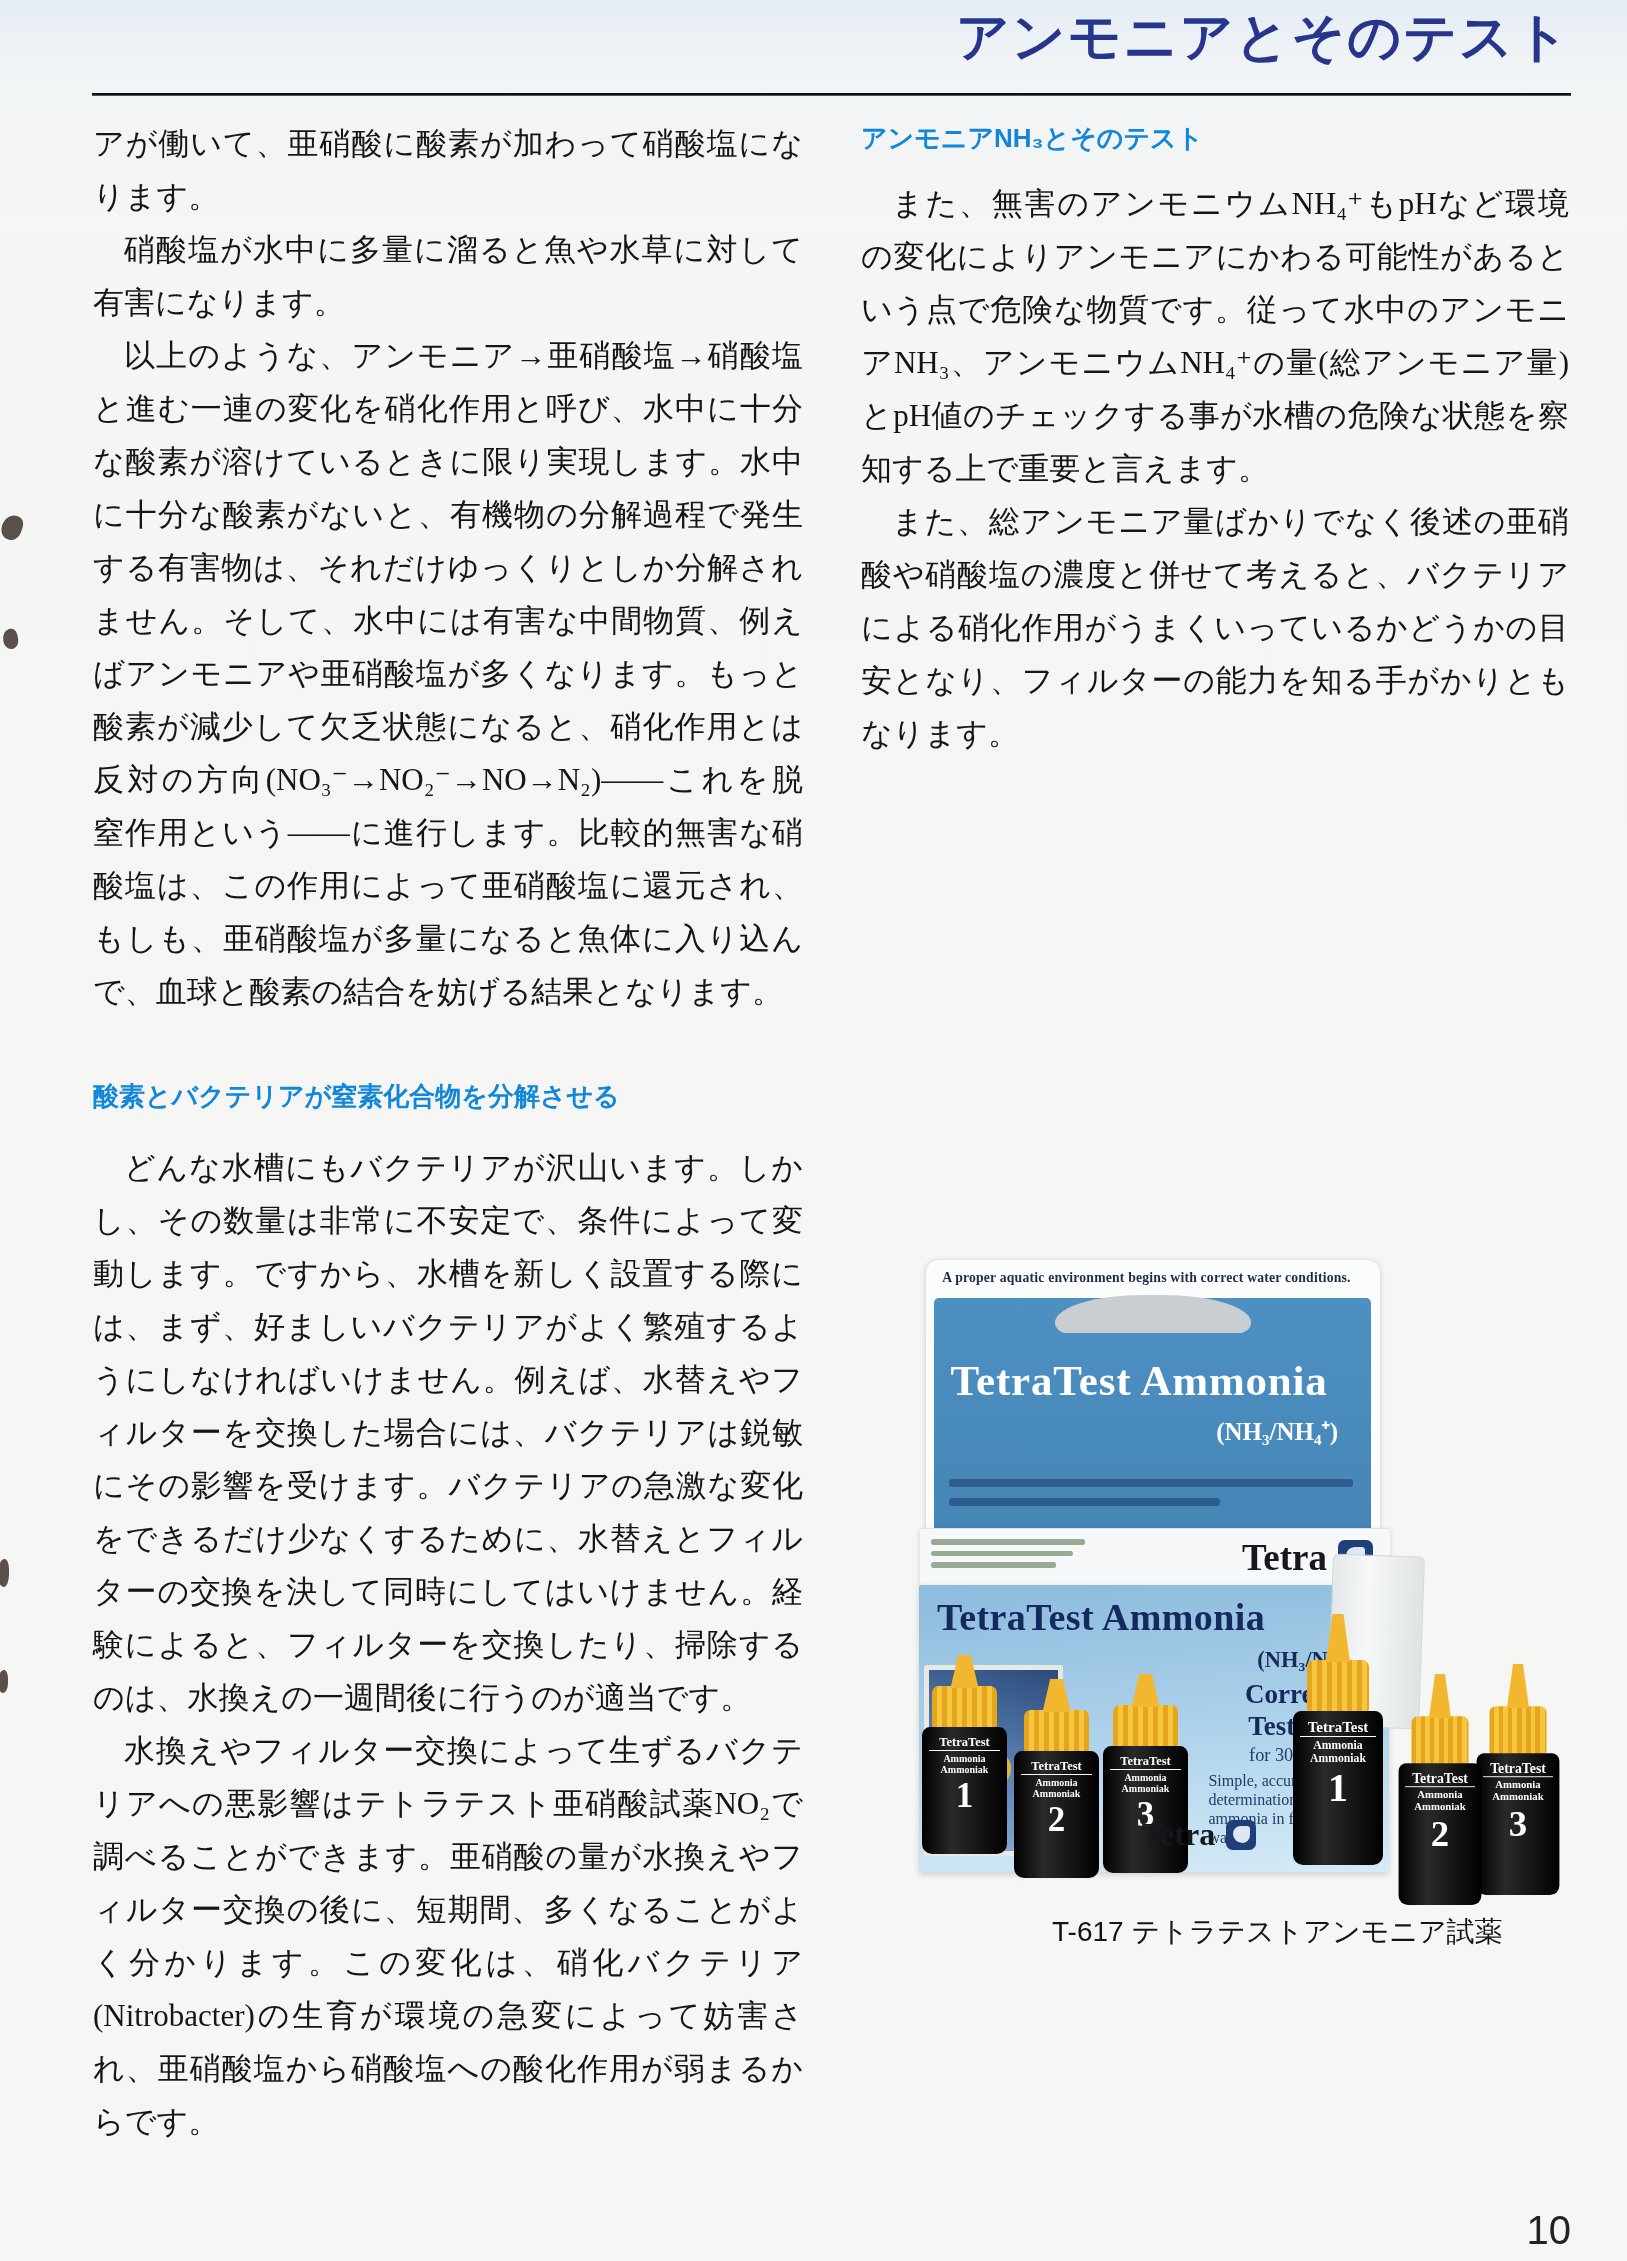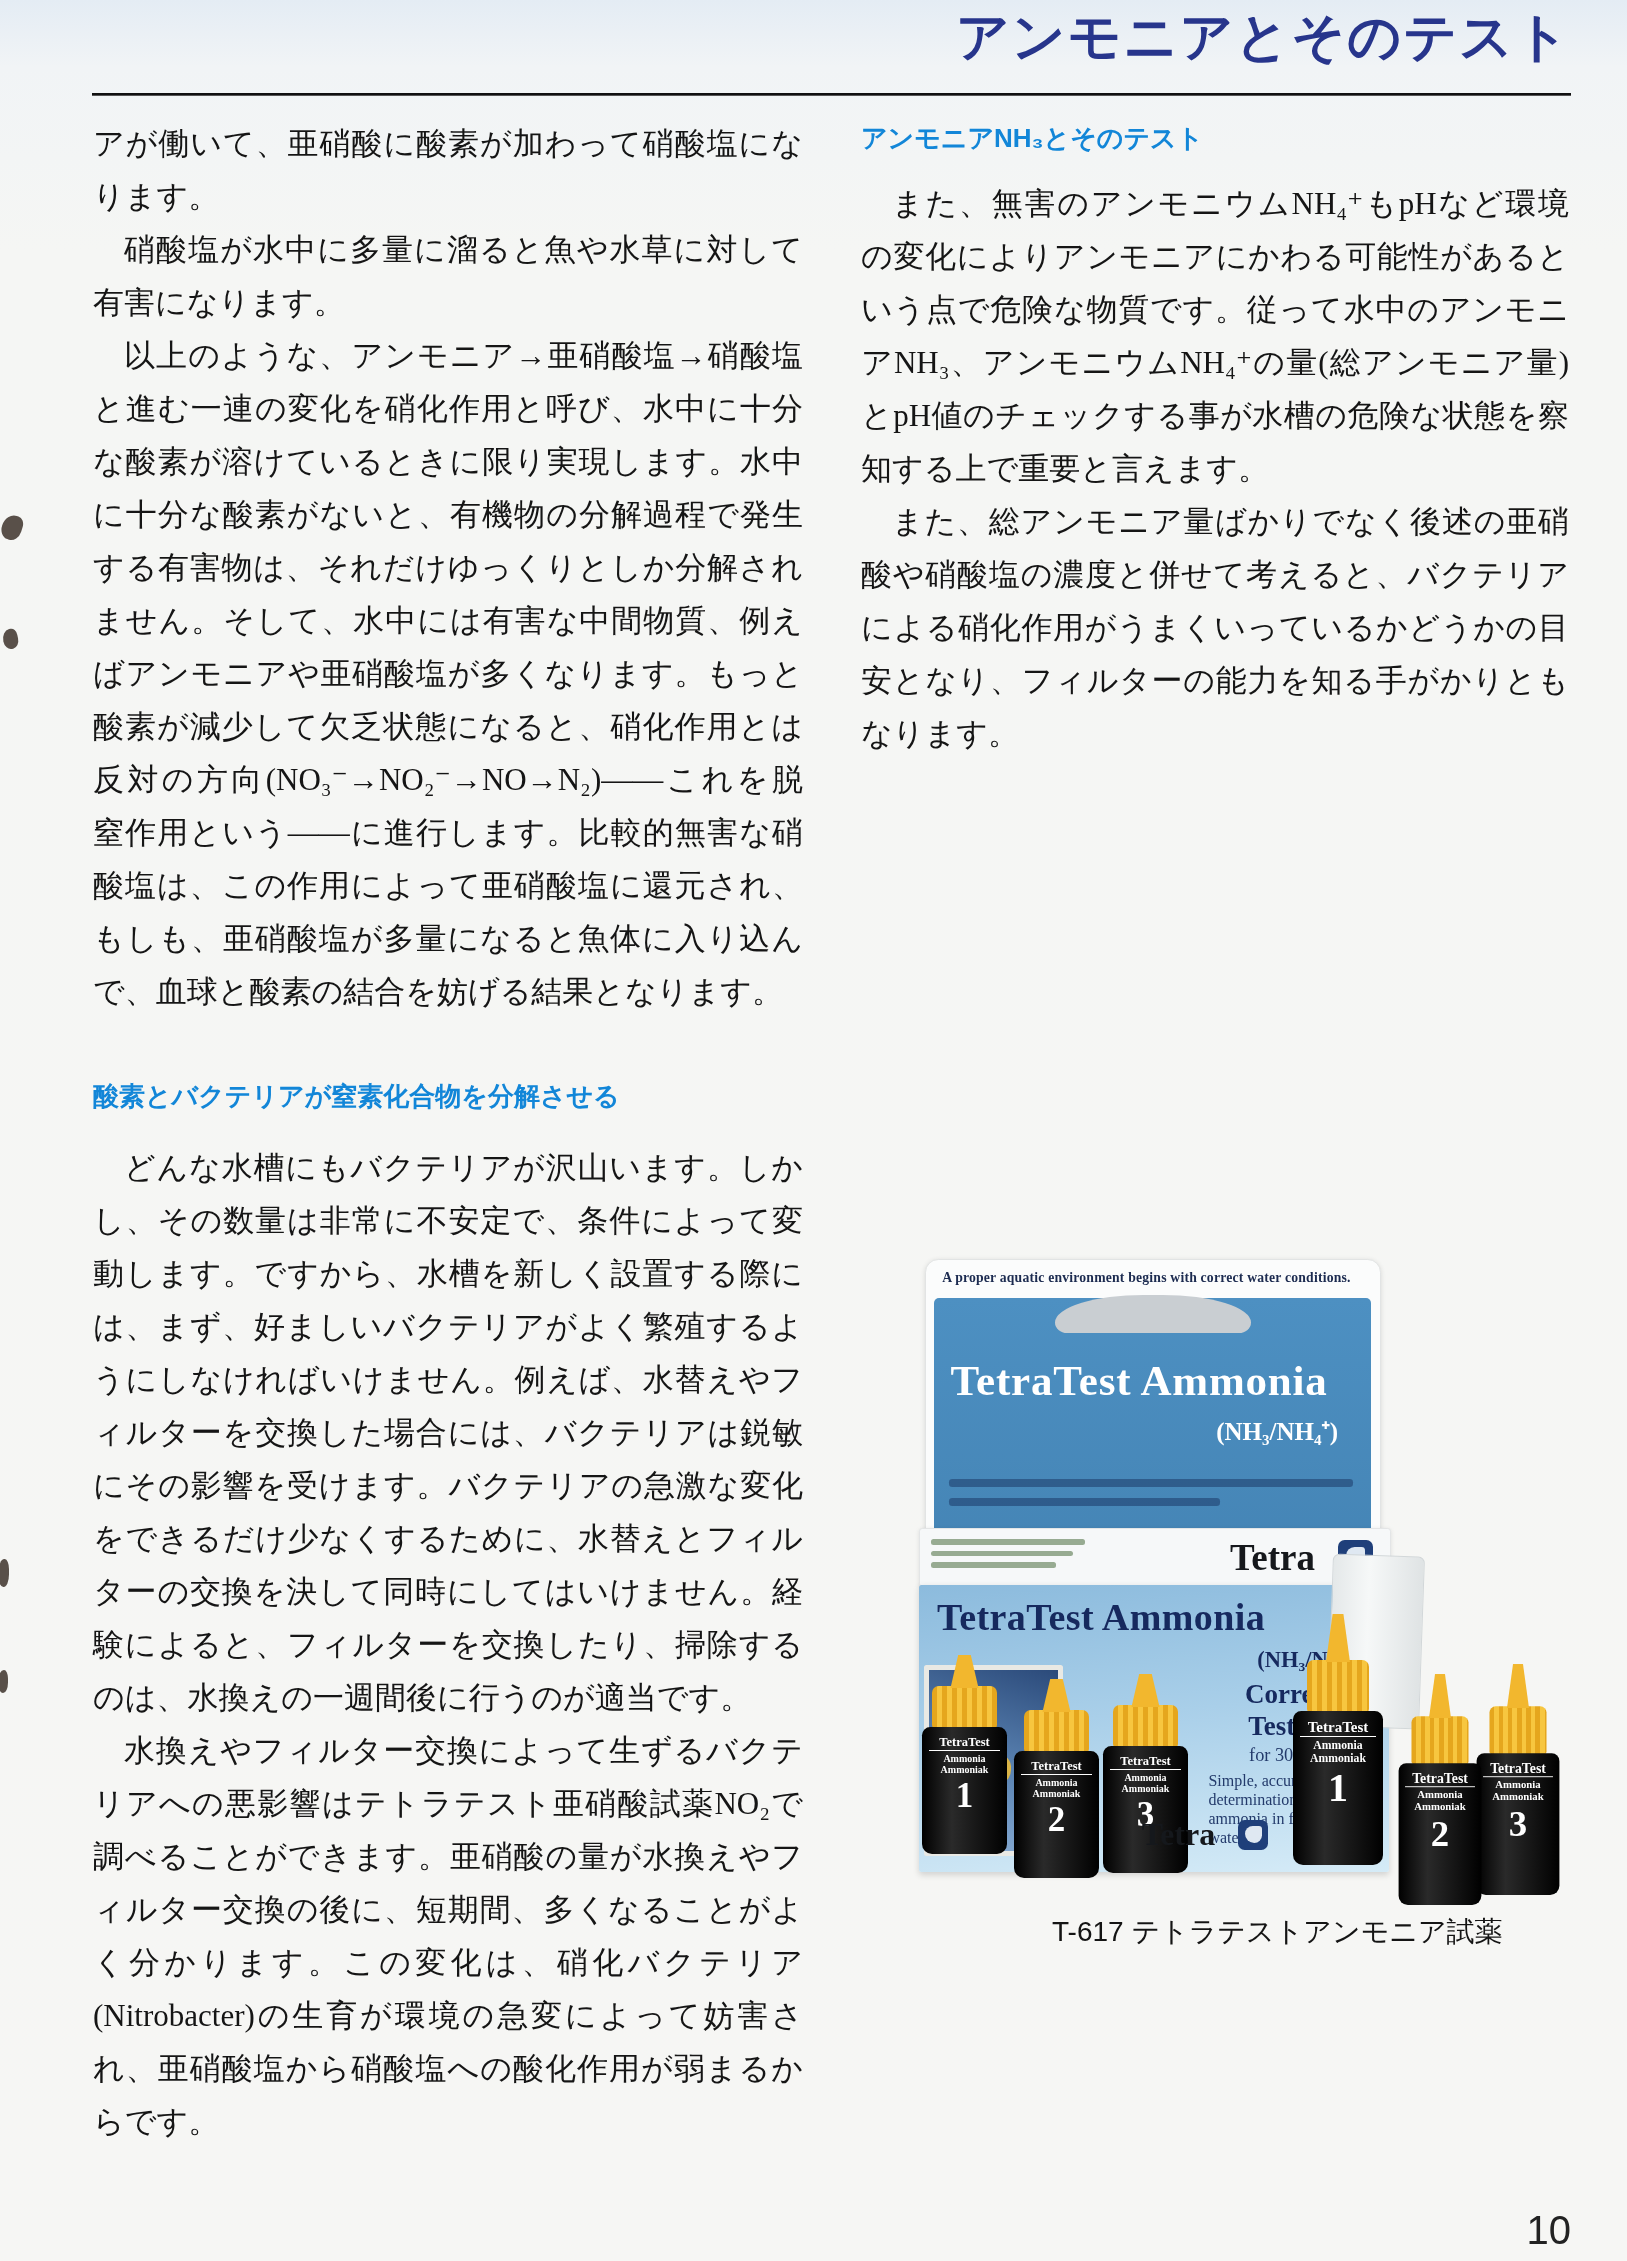--- a/index.html
+++ b/index.html
@@ -55,21 +55,21 @@
   .fp1{left:15px;right:18.3px;top:181px;}
   .fp2{left:15px;width:62%;top:200px;}
   
   .box-flap{position:absolute;left:6.7px;top:279px;width:470px;height:57px;
             background:#f6f8f9;border:0.8px solid #e3e5e6;border-radius:3.3px;
             box-shadow:0 1.7px 4.2px rgba(0,0,0,.10);}
   .flap-bar{position:absolute;height:5.8px;border-radius:2.5px;background:rgba(72,108,62,.55);}
   .fb1{left:11.7px;top:10px;width:154px;}
   .fb2{left:11.7px;top:21.6px;width:142px;}
   .fb3{left:11.7px;top:33px;width:125px;}
-  .tetra-logo{position:absolute;display:flex;align-items:center;gap:23px;
+  .tetra-logo{position:absolute;display:flex;align-items:center;gap:11px;
               font-family:"Liberation Serif",serif;font-weight:bold;color:#15181c;}
   .logo-flap{right:16.7px;top:6.7px;font-size:37px;}
   .logo-emblem{display:inline-block;background:#1f3f7a;border-radius:6.7px;position:relative;}
   .logo-flap .logo-emblem{width:35px;height:35px;}
   .logo-emblem::after{content:"";position:absolute;left:22%;top:22%;width:56%;height:56%;
                       background:#dfe8f2;border-radius:50% 20% 50% 60%;}
   .box-face{position:absolute;left:6.7px;top:336px;width:470px;height:287px;
             background:linear-gradient(175deg,#8cbbdd 0%,#a9cfe9 45%,#d5ebf7 100%);
             border-radius:2.5px;box-shadow:0 2.5px 6.7px rgba(0,0,0,.15);}
   .face-title{position:absolute;left:18.3px;top:10px;width:433px;

